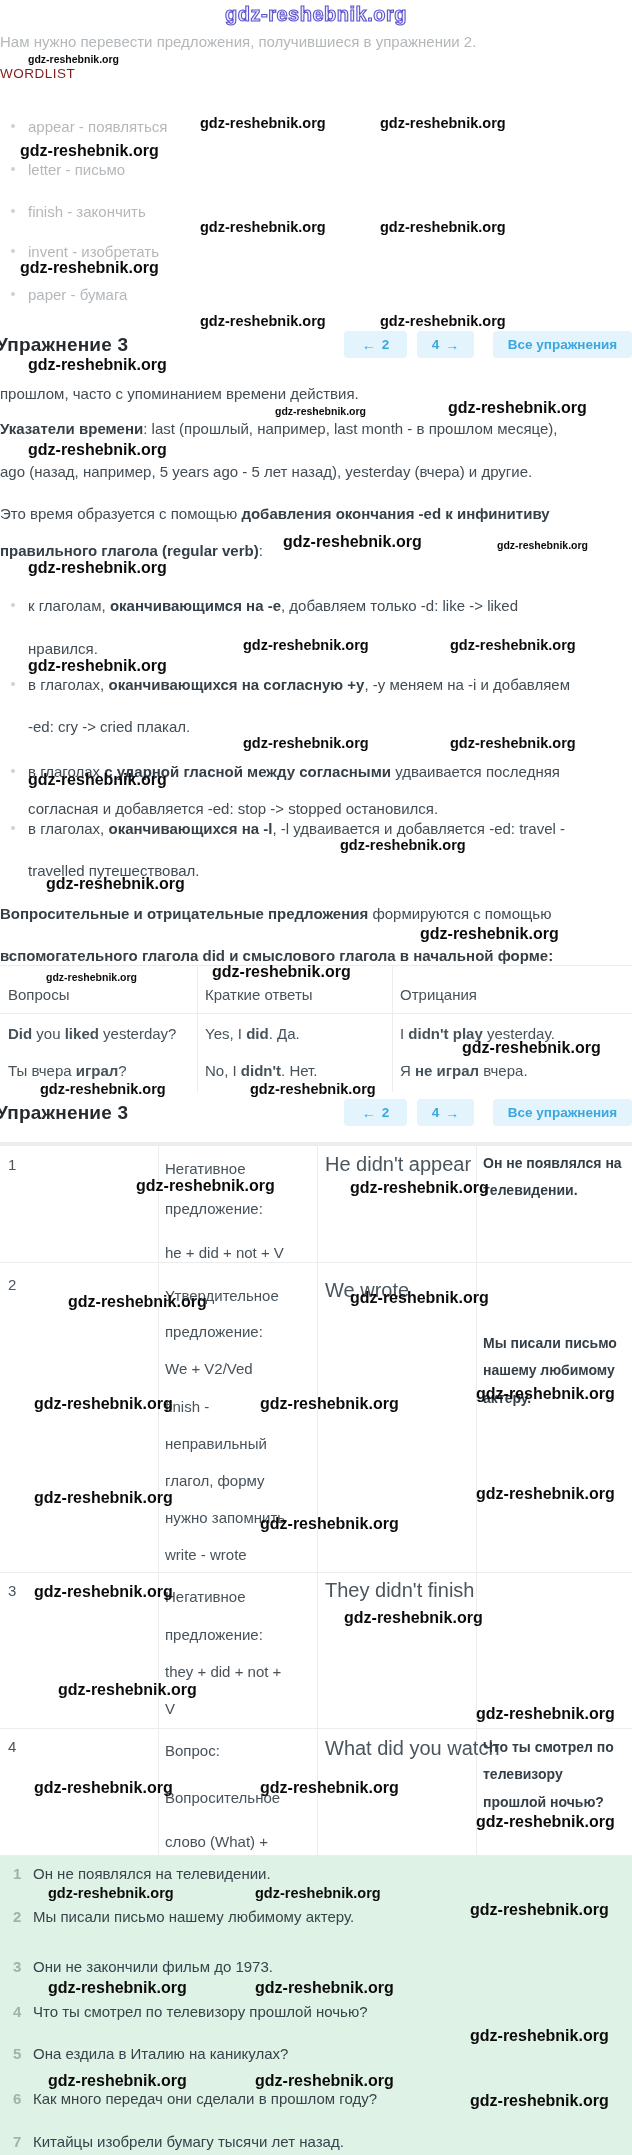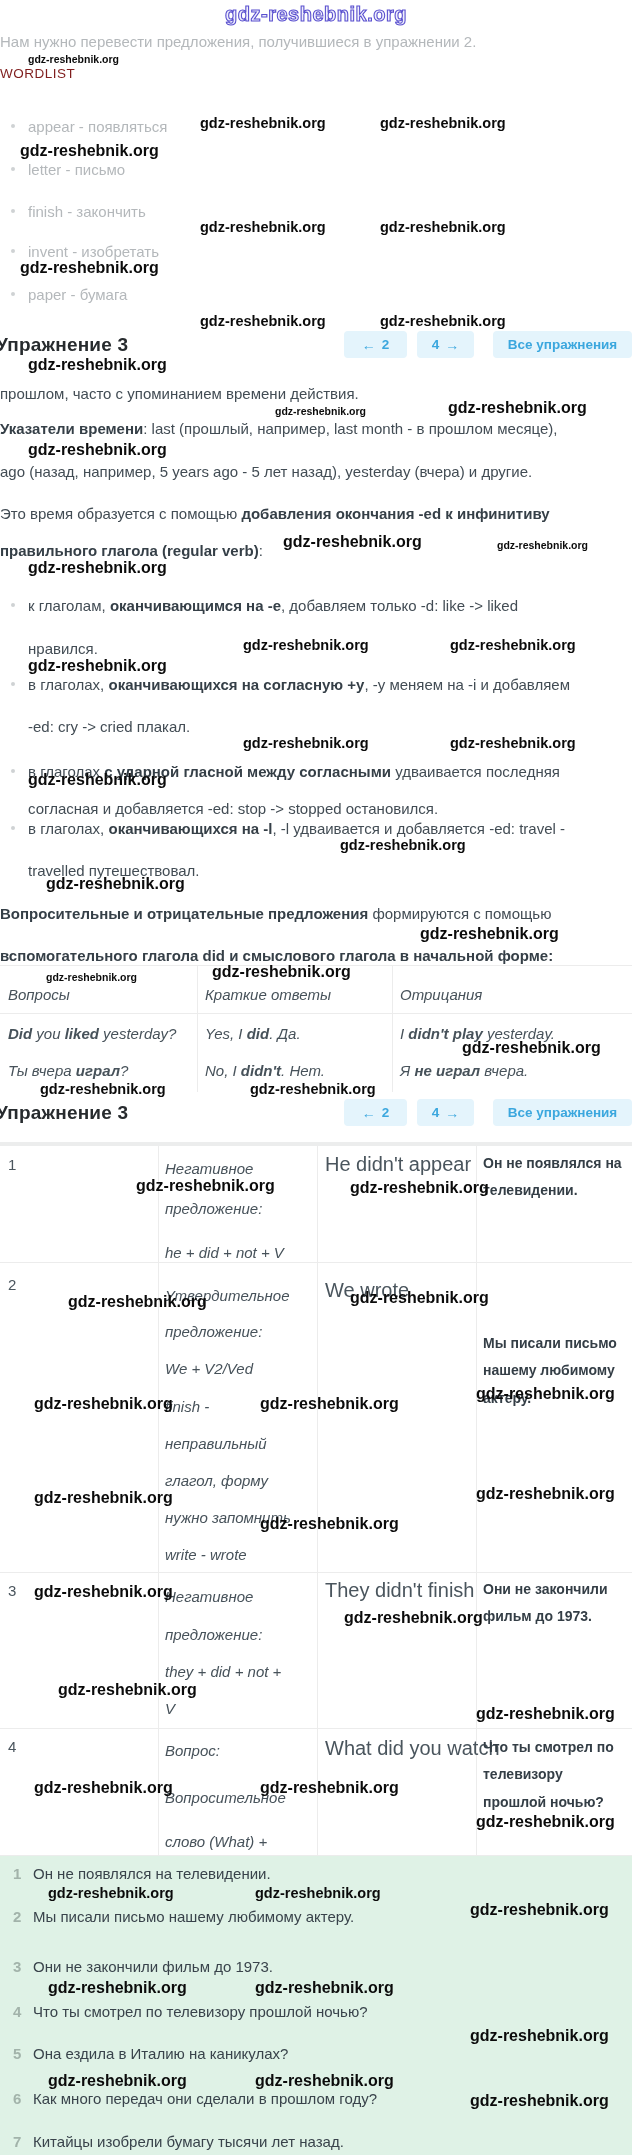--- a/index.html
+++ b/index.html
@@ -20,21 +20,21 @@
   .wm{position:absolute;white-space:nowrap;color:#0b0b0b;font-weight:600;line-height:1;}
   .wm.sm{font-size:10.5px;font-weight:600;}
   .wm.md{font-size:14.5px;}
   .wm.lg{font-size:16px;}
   .wm.blue{left:0;width:100%;text-align:center;font-size:20px;font-weight:bold;
            color:#efeffc;-webkit-text-stroke:1.1px #5a50cf;letter-spacing:.5px;}
   
   .vline{position:absolute;width:1px;background:#ececec;}
   .hline{position:absolute;left:0;width:632px;height:1px;background:#ececec;}
   .tband{position:absolute;left:0;width:632px;height:4px;background:#eceded;}
-  .cell{font-size:15px;color:#47525a;font-style:italic;}
+  .cell{font-size:15px;color:#47525a;}
   .ru{font-size:14px;font-weight:bold;color:#343e46;line-height:1.95;}
   .en{font-size:20px;color:#4a555d;}
   .num{font-size:15px;color:#4a555d;}
   
   #green{position:absolute;left:0;top:1856px;width:632px;height:299px;background:#dff2e6;}
   .ans{position:absolute;font-size:15px;color:#39434b;font-weight:500;white-space:nowrap;}
   .ans .n{position:absolute;left:-20px;color:#a2b3aa;font-weight:600;}
 </style>
 </head>
 <body>
@@ -139,21 +139,20 @@
   <div class="abs cell" style="left:165px;top:1546px">write - wrote</div>
   <div class="abs en" style="left:325px;top:1278px">We wrote</div>
   <div class="abs ru" style="left:483px;top:1330px"><span>Мы писали письмо</span><br><span>нашему любимому</span><br><span>актеру.</span></div>
 
   <div class="abs num" style="left:8px;top:1582px">3</div>
   <div class="abs cell" style="left:165px;top:1588px">Негативное</div>
   <div class="abs cell" style="left:165px;top:1626px">предложение:</div>
   <div class="abs cell" style="left:165px;top:1663px">they + did + not +</div>
   <div class="abs cell" style="left:165px;top:1700px">V</div>
   <div class="abs en" style="left:325px;top:1578px">They didn't finish</div>
-  <div class="abs ru" style="left:483px;top:1576px"><span>Они не закончили</span><br><span>фильм до 1973.</span></div>
 
   <div class="abs num" style="left:8px;top:1738px">4</div>
   <div class="abs cell" style="left:165px;top:1742px">Вопрос:</div>
   <div class="abs cell" style="left:165px;top:1789px">Вопросительное</div>
   <div class="abs cell" style="left:165px;top:1833px">слово (What) +</div>
   <div class="abs en" style="left:325px;top:1736px">What did you watch</div>
   <div class="abs ru" style="left:483px;top:1734px"><span>Что ты смотрел по</span><br><span>телевизору</span><br><span>прошлой ночью?</span></div>
 
   <div id="green"></div>
   <div class="ans" style="left:33px;top:1865px"><span class="n">1</span><span>Он не появлялся на телевидении.</span></div>

